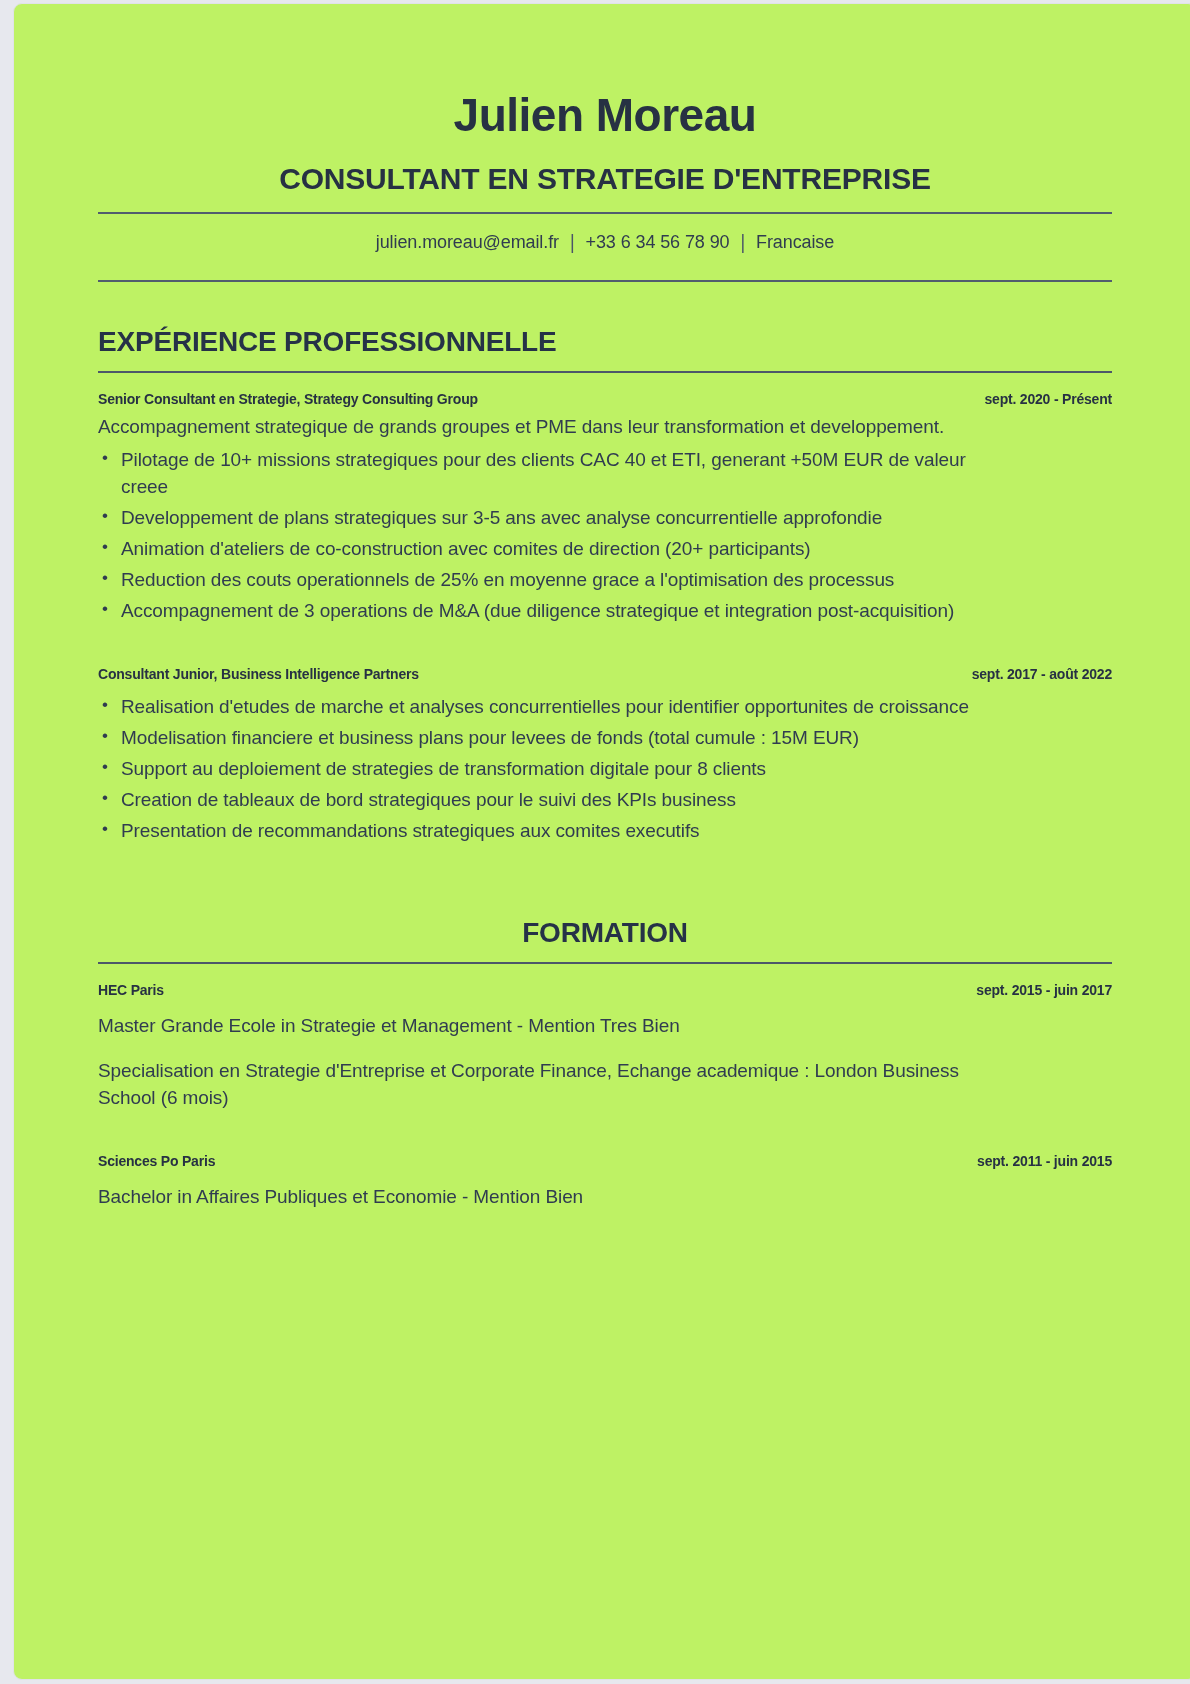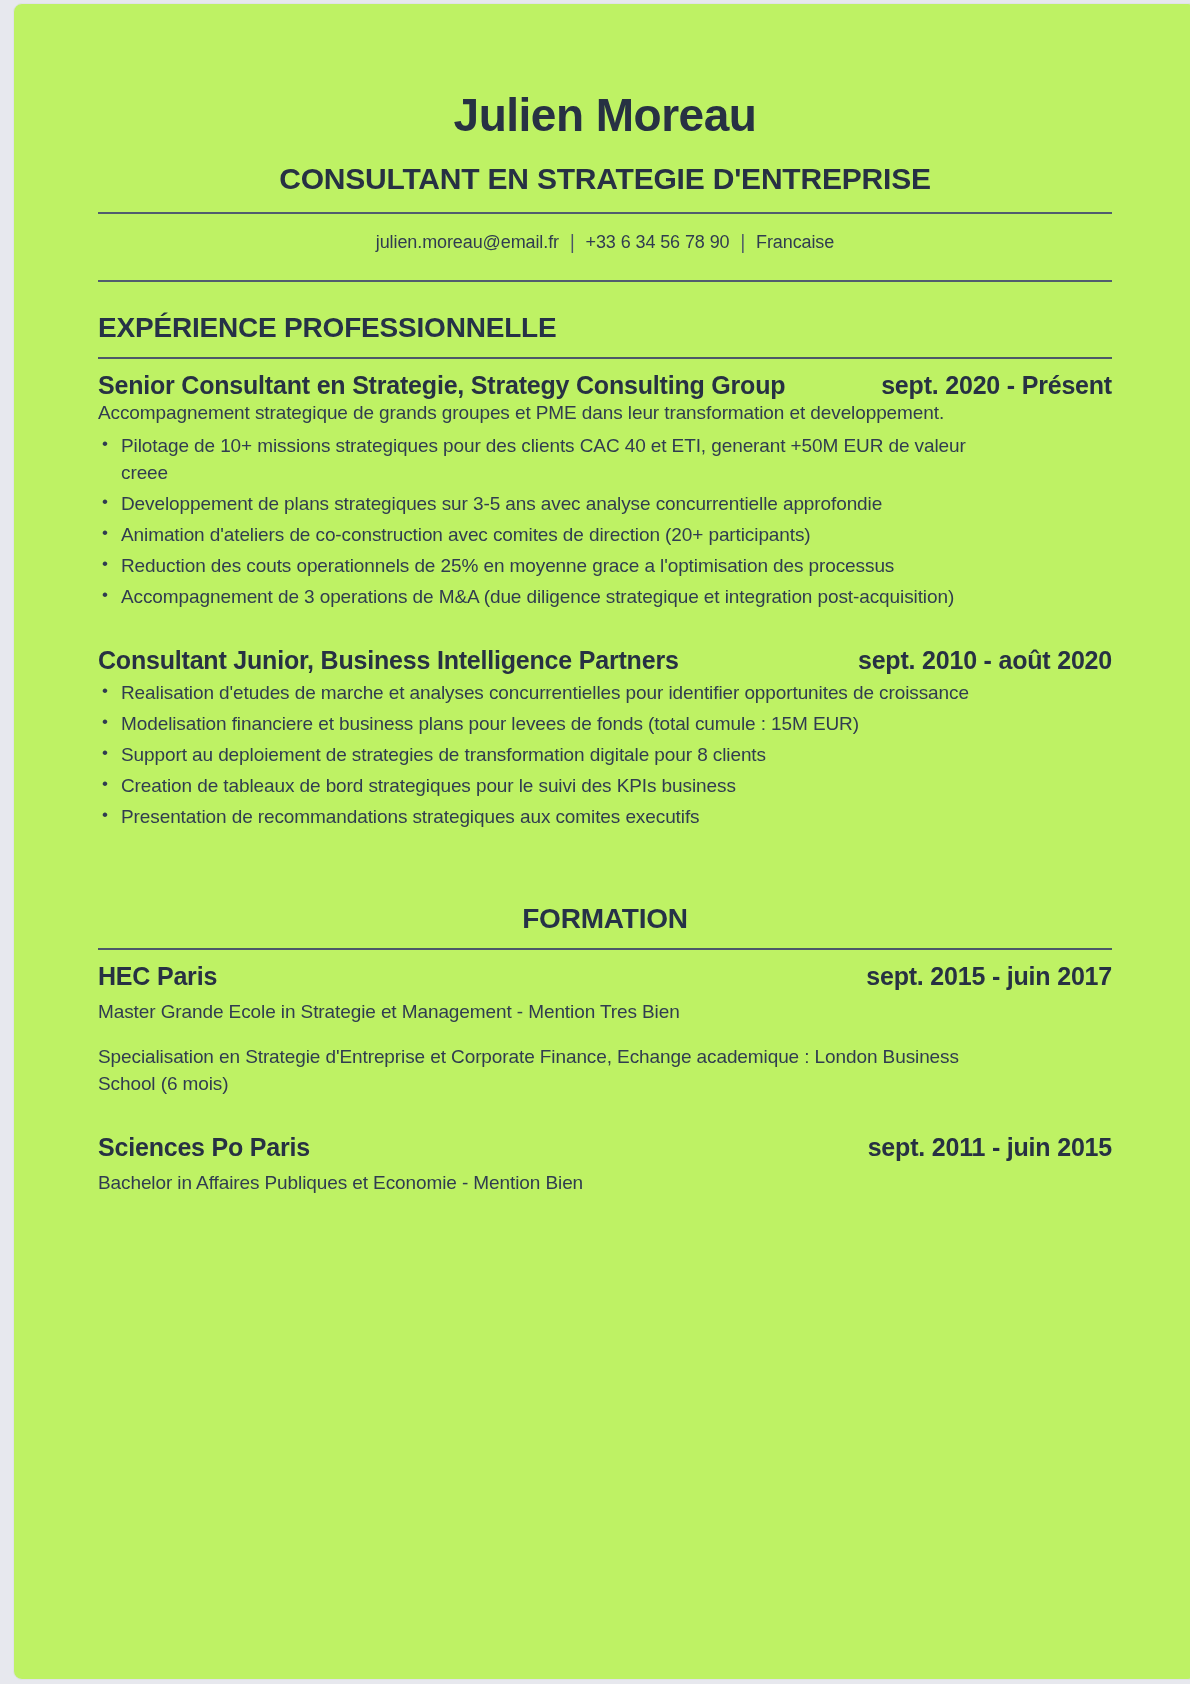--- a/index.html
+++ b/index.html
@@ -46,29 +46,29 @@
     color: #4a5568;
     font-weight: 400;
     transform: scaleY(1.15);
   }
   .rule-under-contact { margin-top: 24px; }
   
   .section-heading {
     font-size: 28px; line-height: 34px; font-weight: 700;
     color: #263247; letter-spacing: -0.2px;
   }
-  .section-experience .section-heading { margin-top: 29px; }
+  .section-experience .section-heading { margin-top: 43px; }
   .section-formation .section-heading { margin-top: 72px; text-align: center; }
   .section-rule { margin-top: 12px; height: 2px; background: #4c5869; border: none; }
   
   .entry { margin-top: 12px; }
   .entry + .entry { margin-top: 36px; }
   .entry-head {
     display: flex; justify-content: space-between; align-items: baseline;
-    font-size: 25px; line-height: 28px; font-weight: 700;
+    font-size: 14px; line-height: 28px; font-weight: 700;
     color: #273143; letter-spacing: -0.2px;
   }
   .entry-dates { white-space: nowrap; margin-left: 20px; }
   .entry-summary {
     font-size: 19px; line-height: 28px; color: #303c50; letter-spacing: -0.1px;
   }
   .entry-bullets {
     list-style: none;
     margin-top: 5px;
   }
@@ -124,21 +124,21 @@
         <li><span class="bullet-dot">•</span><span>Developpement de plans strategiques sur 3-5 ans avec analyse concurrentielle approfondie</span></li>
         <li><span class="bullet-dot">•</span><span>Animation d'ateliers de co-construction avec comites de direction (20+ participants)</span></li>
         <li><span class="bullet-dot">•</span><span>Reduction des couts operationnels de 25% en moyenne grace a l'optimisation des processus</span></li>
         <li><span class="bullet-dot">•</span><span>Accompagnement de 3 operations de M&amp;A (due diligence strategique et integration post-acquisition)</span></li>
       </ul>
     </article>
 
     <article class="entry">
       <div class="entry-head">
         <span class="entry-title">Consultant Junior, Business Intelligence Partners</span>
-        <span class="entry-dates">sept. 2010 - août 2020</span>
+        <span class="entry-dates">sept. 2017 - août 2022</span>
       </div>
       <ul class="entry-bullets">
         <li><span class="bullet-dot">•</span><span>Realisation d'etudes de marche et analyses concurrentielles pour identifier opportunites de croissance</span></li>
         <li><span class="bullet-dot">•</span><span>Modelisation financiere et business plans pour levees de fonds (total cumule : 15M EUR)</span></li>
         <li><span class="bullet-dot">•</span><span>Support au deploiement de strategies de transformation digitale pour 8 clients</span></li>
         <li><span class="bullet-dot">•</span><span>Creation de tableaux de bord strategiques pour le suivi des KPIs business</span></li>
         <li><span class="bullet-dot">•</span><span>Presentation de recommandations strategiques aux comites executifs</span></li>
       </ul>
     </article>
   </section>

